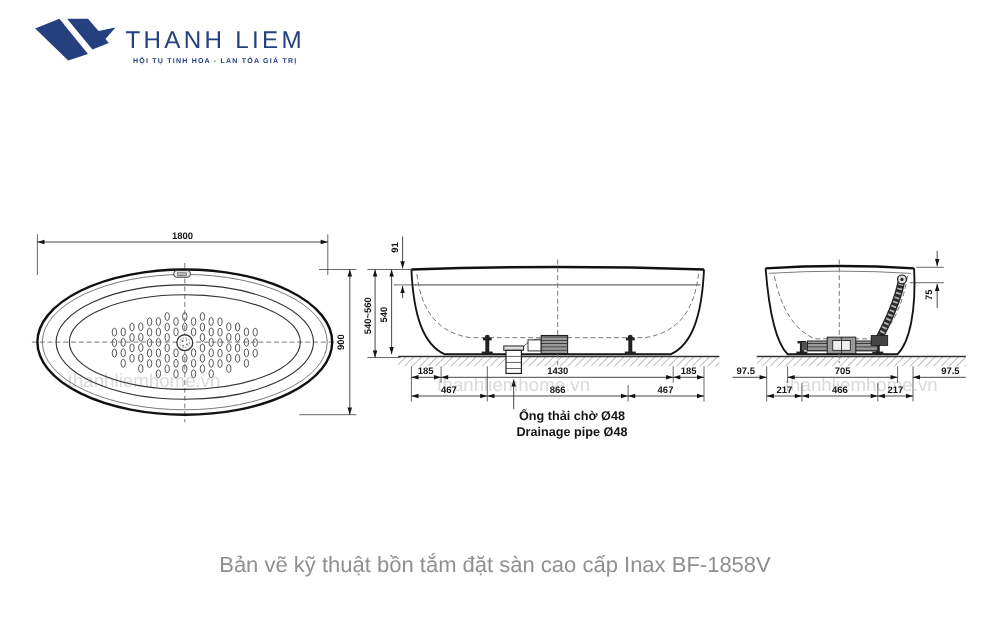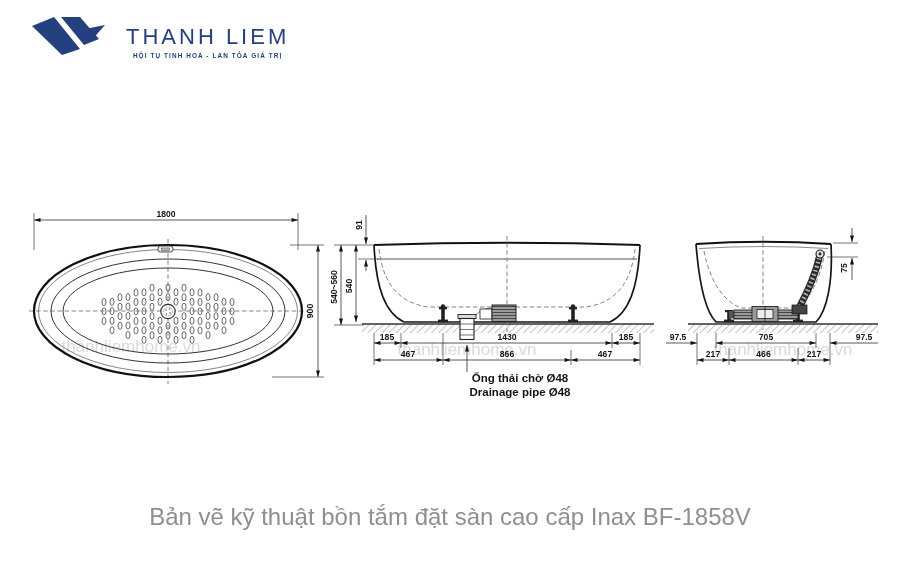--- a/index.html
+++ b/index.html
@@ -1,27 +1,27 @@
 <!DOCTYPE html>
 <html><head>
 <meta charset="utf-8">
 <style>
   html,body{margin:0;padding:0;background:#fff;}
   #stage{position:relative;width:900px;height:565px;background:#fff;overflow:hidden;
          font-family:"Liberation Sans",sans-serif;}
   
   .logo{position:absolute;left:28px;top:12px;display:flex;align-items:flex-start;}
   .logo-mark{display:block;}
-  .logo-text{margin-left:18px;margin-top:14px;}
+  .logo-text{margin-left:6px;margin-top:14px;}
   .brand{font-size:22px;font-weight:400;letter-spacing:3px;color:#24407e;line-height:1;}
   .tagline{font-size:6.4px;font-weight:700;letter-spacing:1.1px;color:#24407e;
            text-align:center;margin-top:4px;}
   
   .caption{position:absolute;left:0;top:503px;width:900px;text-align:center;
-           font-size:24px;color:#8f8f8f;letter-spacing:0px;}
+           font-size:20px;color:#8f8f8f;letter-spacing:0px;}
   
   .dim{font-family:"Liberation Sans",sans-serif;font-size:8.6px;font-weight:600;fill:#141414;}
   .note{font-family:"Liberation Sans",sans-serif;font-size:11.5px;font-weight:700;fill:#141414;}
   .wm{font-family:"Liberation Sans",sans-serif;font-size:17px;fill:#dadada;}
   .thin{stroke:#3a3a3a;stroke-width:0.7;fill:none;}
   .dimln{stroke:#222;stroke-width:0.75;fill:none;}
   .dash{stroke:#777;stroke-width:0.9;fill:none;stroke-dasharray:4.5 2.6;}
   .outline{stroke:#151515;stroke-width:1.7;fill:#fff;}
 </style>
 </head>

